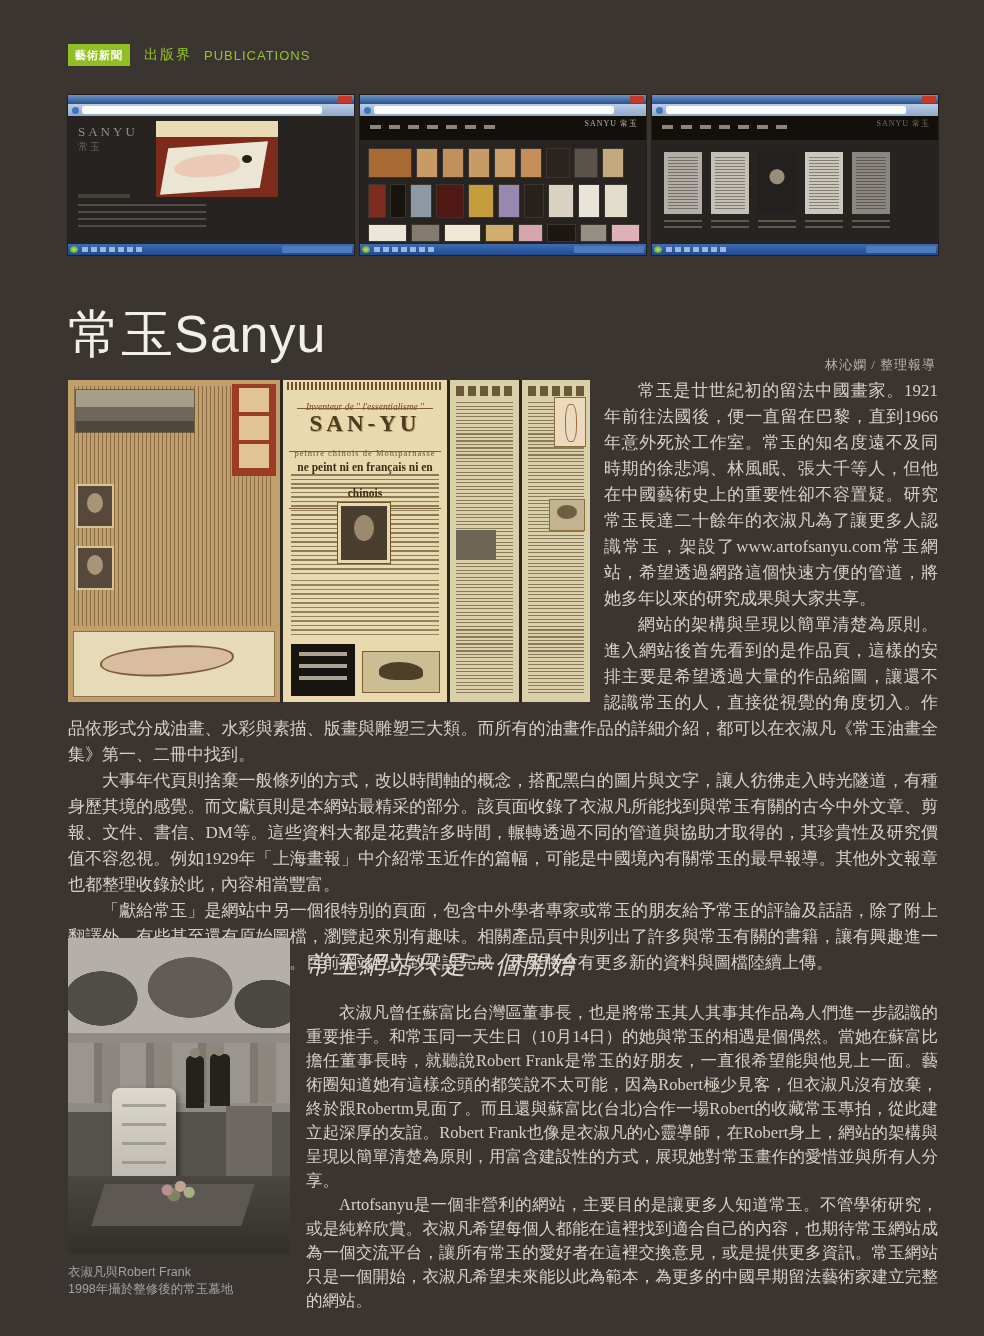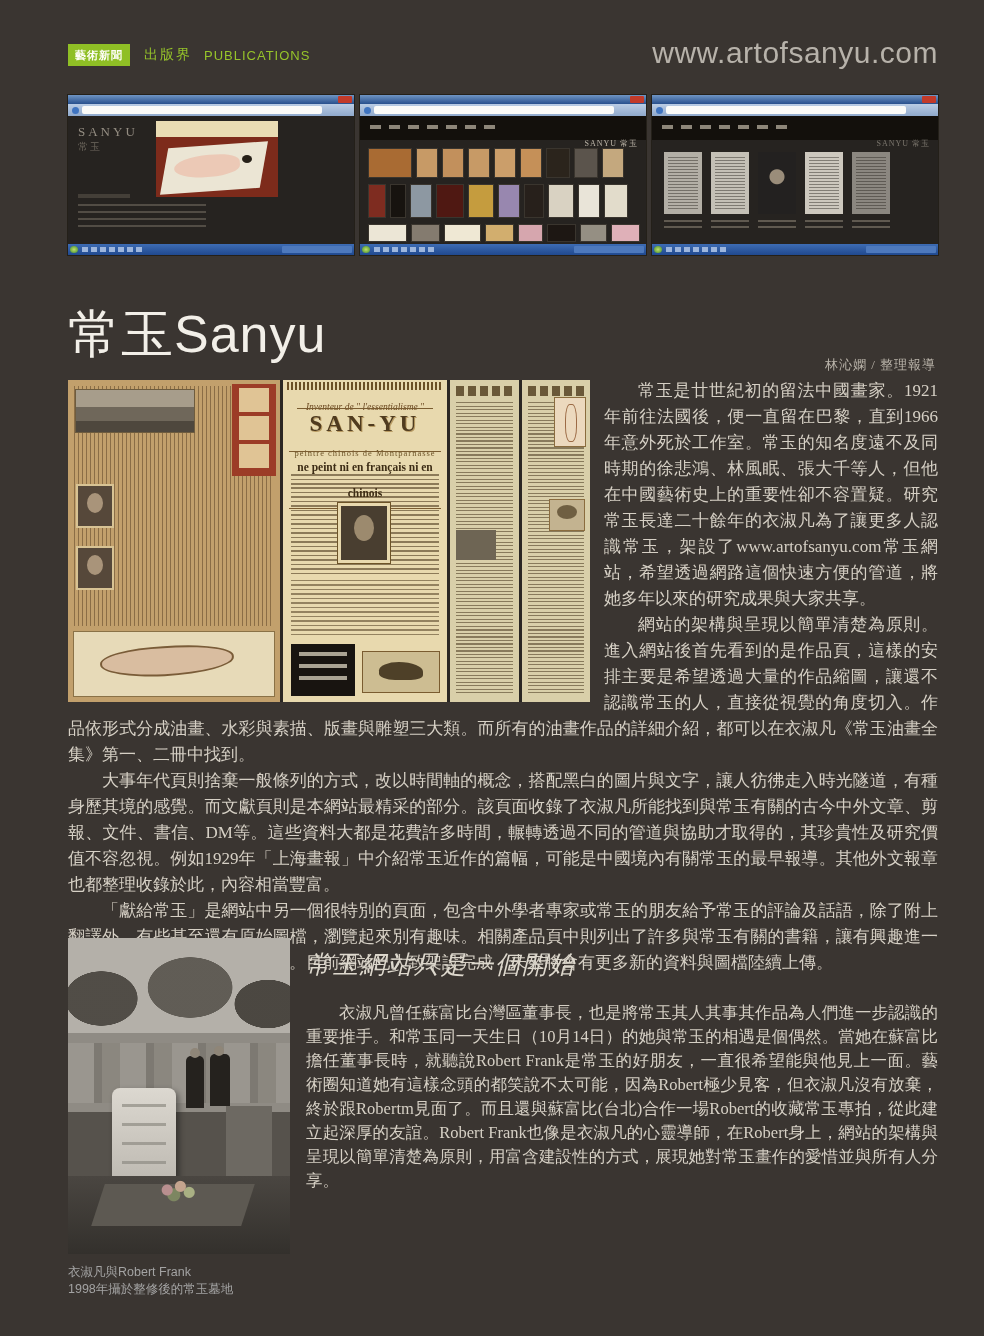--- a/index.html
+++ b/index.html
@@ -44,21 +44,21 @@
              border-radius:60% 40% 50% 50%; transform:rotate(-4deg); }
   .s1-hair { position:absolute; right:26px; bottom:34px; width:10px; height:8px; background:#262018; border-radius:50%; }
   .s1-caph { position:absolute; left:10px; bottom:46px; width:52px; height:4px; background:#5d574d; opacity:.55; }
   .s1-lines { position:absolute; left:10px; bottom:14px; width:128px; height:26px;
               background:repeating-linear-gradient(180deg,#5d574e 0 2px,transparent 2px 7px); opacity:.8; }
 
   
   .s-nav { position:absolute; top:0; left:0; right:0; height:24px; background:#13100c; }
   .s-nav-dashes { position:absolute; left:10px; top:9px; width:130px; height:4px;
                   background:repeating-linear-gradient(90deg,#8d8679 0 11px,transparent 11px 19px); }
-  .s-nav-brand { position:absolute; right:8px; top:22px; color:#bcb5a8; font-size:8px; letter-spacing:1px; }
+  .s-nav-brand { position:absolute; right:8px; top:2px; color:#bcb5a8; font-size:8px; letter-spacing:1px; }
   .s2-rows { position:absolute; top:32px; left:8px; right:6px; }
   .g-row { display:flex; gap:4px; margin-bottom:6px; }
   .g-row .thumb { border:1px solid #3a352e; }
   .g-row-1 .thumb { height:30px; }
   .g-row-2 .thumb { height:34px; }
   .g-row-3 .thumb { height:18px; }
 
   
   .s3-cards { position:absolute; top:36px; left:12px; display:flex; gap:9px; }
   .doc-card { width:38px; height:62px; position:relative; }
@@ -166,21 +166,20 @@
 </style>
 </head>
 <body>
 
 <div class="page">
 
   <div class="masthead">
     <span class="badge">藝術新聞</span>
     <span class="section-zh">出版界</span>
     <span class="section-en">PUBLICATIONS</span>
-    <span class="site-url">www.artofsanyu.com</span>
   </div>
 
   <div class="shots">
 
     <div class="shot">
       <div class="win-title">
           <span class="win-close"></span>
         </div>
       <div class="win-addr">
         <span class="addr-back"></span>
@@ -386,16 +385,17 @@
         <div class="gr-flowers"></div>
       </div>
       <div class="grave-caption">
         <div>衣淑凡與Robert Frank</div>
         <div>1998年攝於整修後的常玉墓地</div>
       </div>
     </div>
     <div class="profile-right">
       <div class="profile-title">常玉網站只是一個開始</div>
       <p>衣淑凡曾任蘇富比台灣區董事長，也是將常玉其人其事其作品為人們進一步認識的重要推手。和常玉同一天生日（10月14日）的她與常玉的相遇是個偶然。當她在蘇富比擔任董事長時，就聽說Robert Frank是常玉的好朋友，一直很希望能與他見上一面。藝術圈知道她有這樣念頭的都笑說不太可能，因為Robert極少見客，但衣淑凡沒有放棄，終於跟Robertm見面了。而且還與蘇富比(台北)合作一場Robert的收藏常玉專拍，從此建立起深厚的友誼。Robert Frank也像是衣淑凡的心靈導師，在Robert身上，網站的架構與呈現以簡單清楚為原則，用富含建設性的方式，展現她對常玉畫作的愛惜並與所有人分享。</p>
+      <p>Artofsanyu是一個非營利的網站，主要目的是讓更多人知道常玉。不管學術研究，或是純粹欣賞。衣淑凡希望每個人都能在這裡找到適合自己的內容，也期待常玉網站成為一個交流平台，讓所有常玉的愛好者在這裡交換意見，或是提供更多資訊。常玉網站只是一個開始，衣淑凡希望未來能以此為範本，為更多的中國早期留法藝術家建立完整的網站。</p>
     </div>
   </div>
 
 </div>
 
 </body></html>

